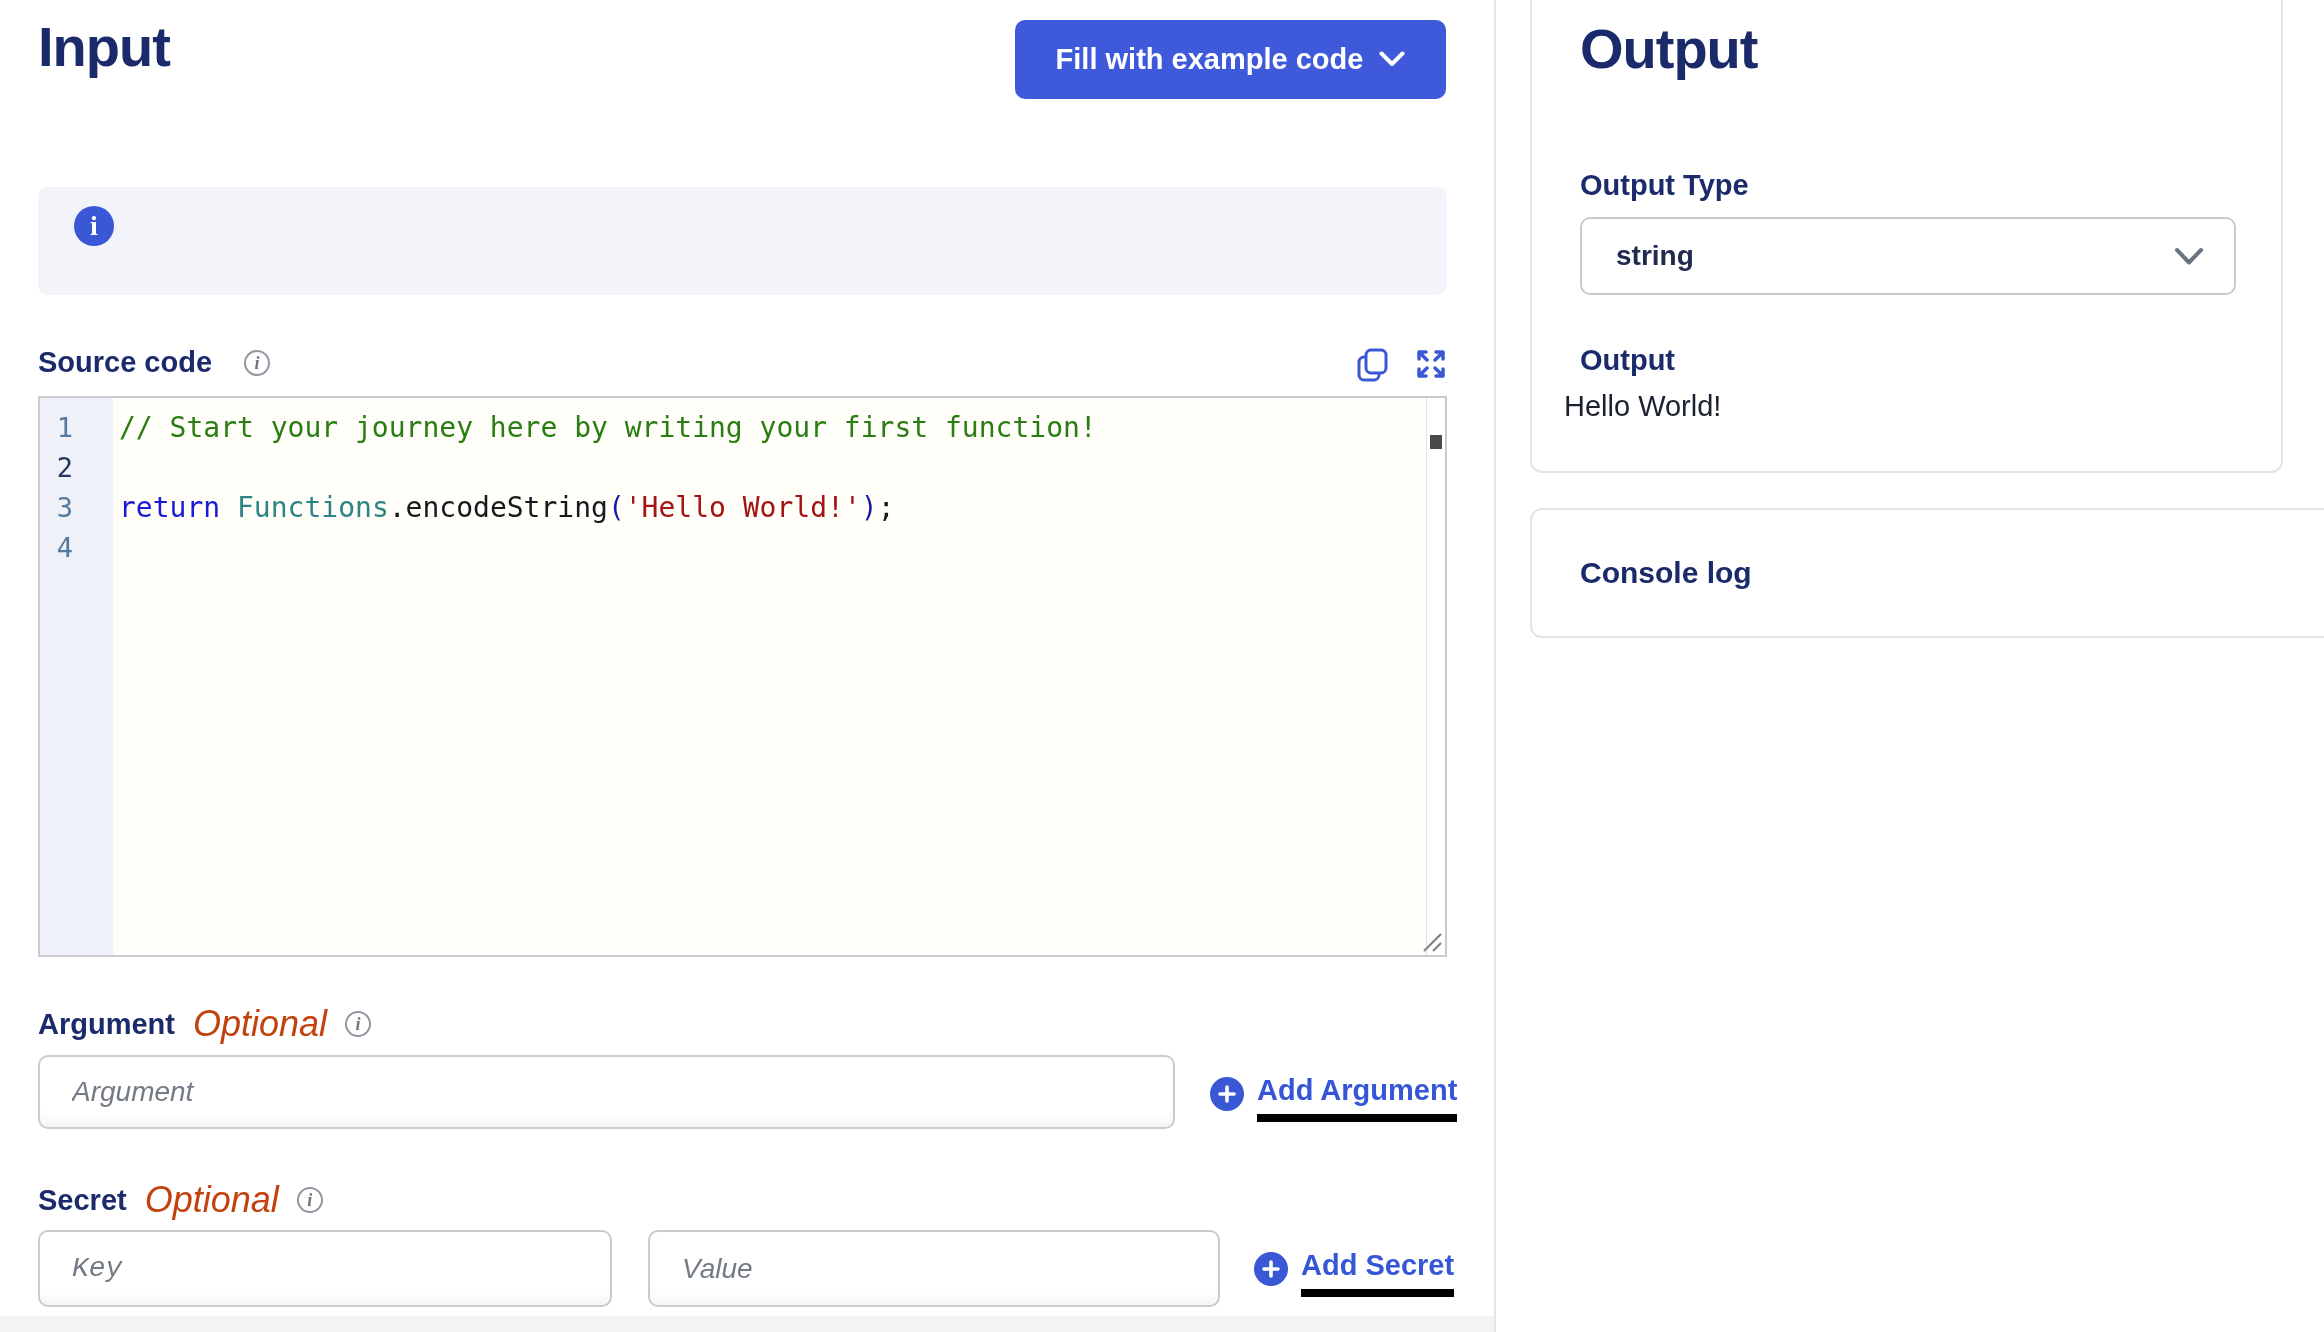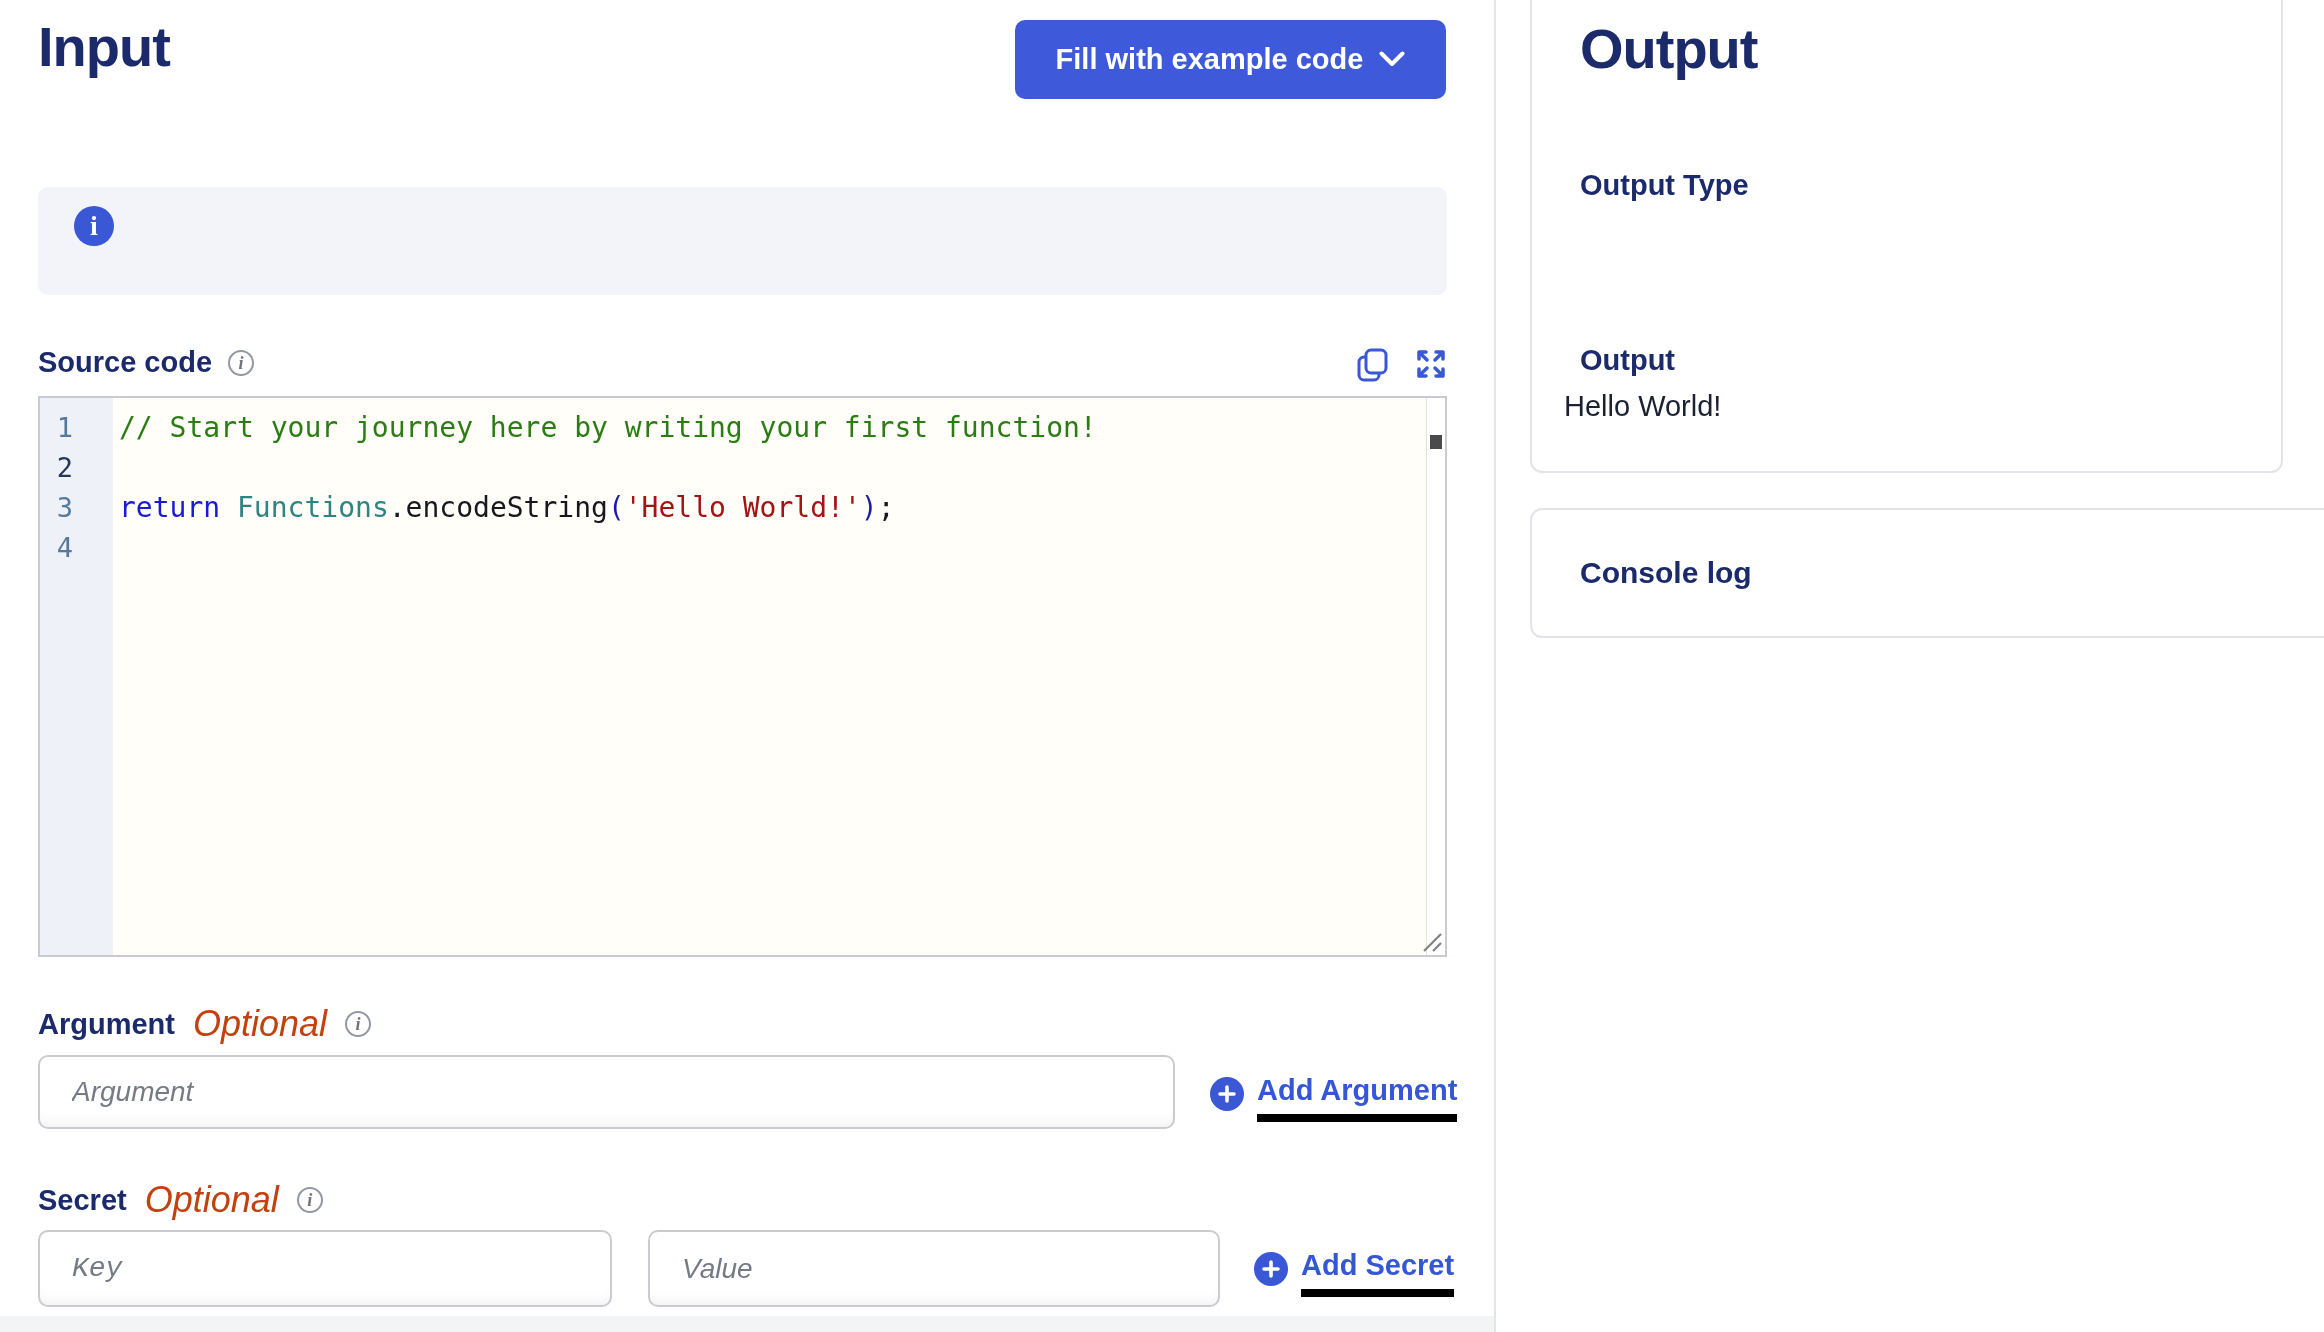--- a/index.html
+++ b/index.html
@@ -47,21 +47,21 @@
     left:38px; top:187px; width:1409px; height:108px;
     background:#F2F4FA; border-radius:10px;
   }
   .banner-text {
     position:absolute; left:103px; top:11px; width:1275px;
     font-size:28px; line-height:41px; color:#1B2A6B;
   }
   .banner-text b { font-weight:700; }
 
   
-  .src-row { left:38px; top:346px; display:flex; align-items:center; gap:16px; }
+  .src-row { left:38px; top:346px; display:flex; align-items:center; gap:32px; }
   .editor-icons { right:876px; top:347px; display:flex; gap:26px; }
 
   
   .editor {
     left:38px; top:396px; width:1409px; height:561px;
     border:2px solid #C9CBD1; background:#FFFEF8; display:flex;
   }
   .gutter {
     width:73px; background:#EEF1F8; padding-top:10px; flex:none;
     font-family:"DejaVu Sans Mono", monospace; font-size:27px;
@@ -212,20 +212,26 @@
 
 <div class="abs bottom-band"></div>
 
 <div class="abs divider"></div>
 
 <div class="abs card card-output">
   <h1 class="abs h1" style="left:48px; top:30px;">Output</h1>
 
   <div class="abs section-label" style="left:48px; top:183px;">Output Type</div>
 
+  <div class="select-box" role="combobox">
+    <span class="select-value">string</span>
+    <svg width="30" height="19" viewBox="0 0 30 19">
+      <path d="M3 3 L15 15.5 L27 3" stroke="#6B7280" stroke-width="4" fill="none" stroke-linecap="round" stroke-linejoin="round"></path>
+    </svg>
+  </div>
 
   <div class="abs section-label" style="left:48px; top:358px;">Output</div>
   <div class="abs result-value" style="left:32px; top:404px;">Hello World!</div>
 </div>
 
 <div class="abs card card-console">
   <div class="abs section-label" style="left:48px; top:46px; font-size:30px;">Console log</div>
 </div>
 
 </body></html>

